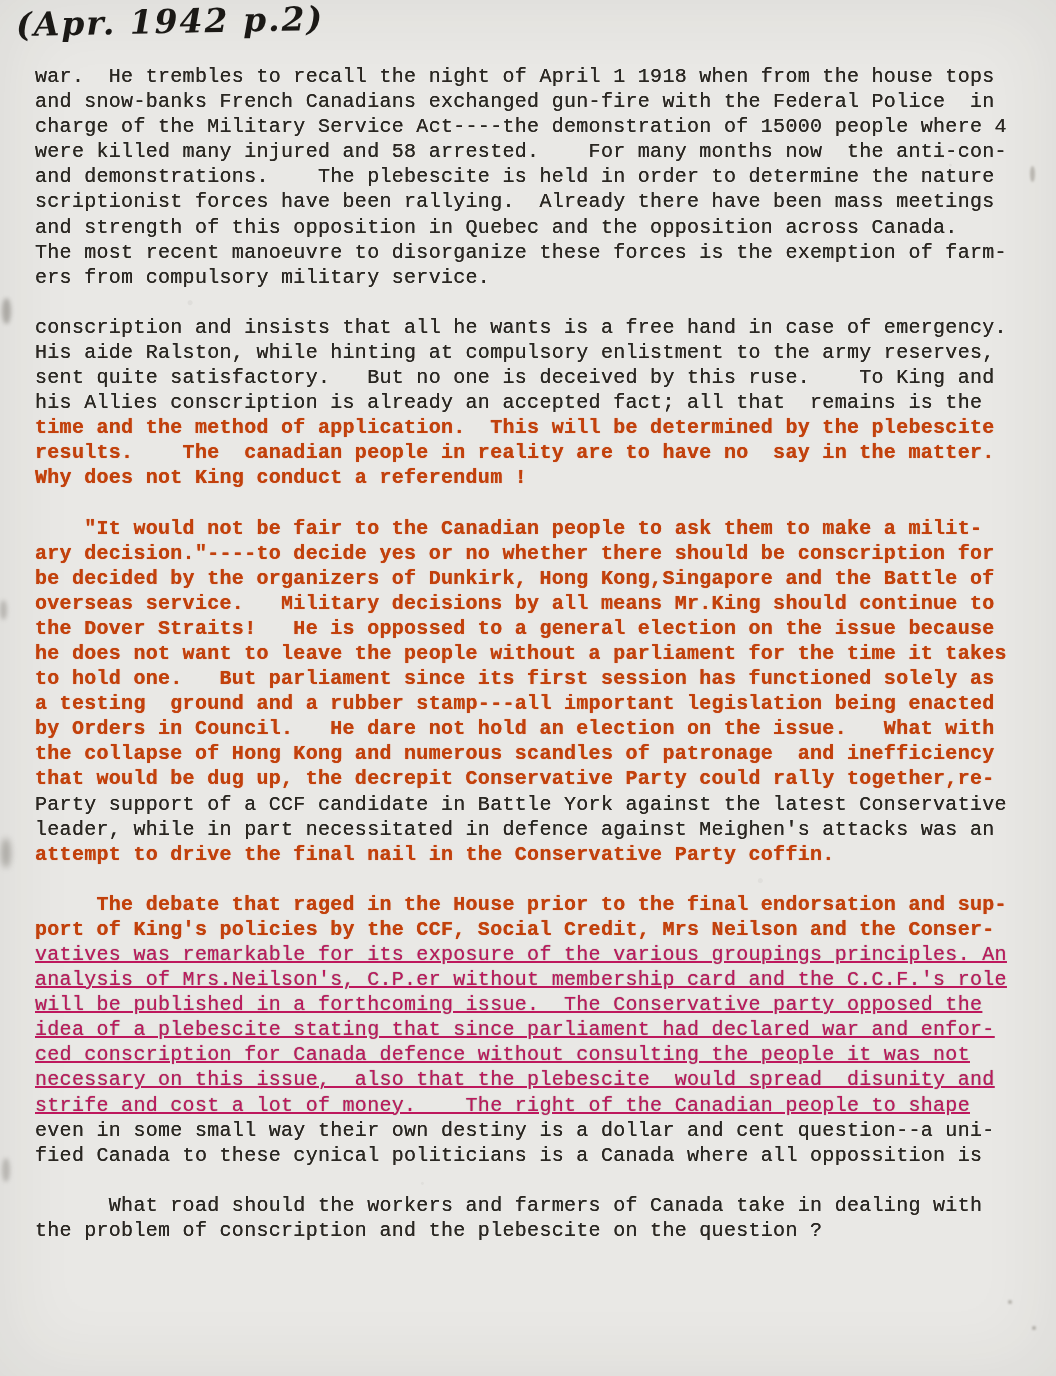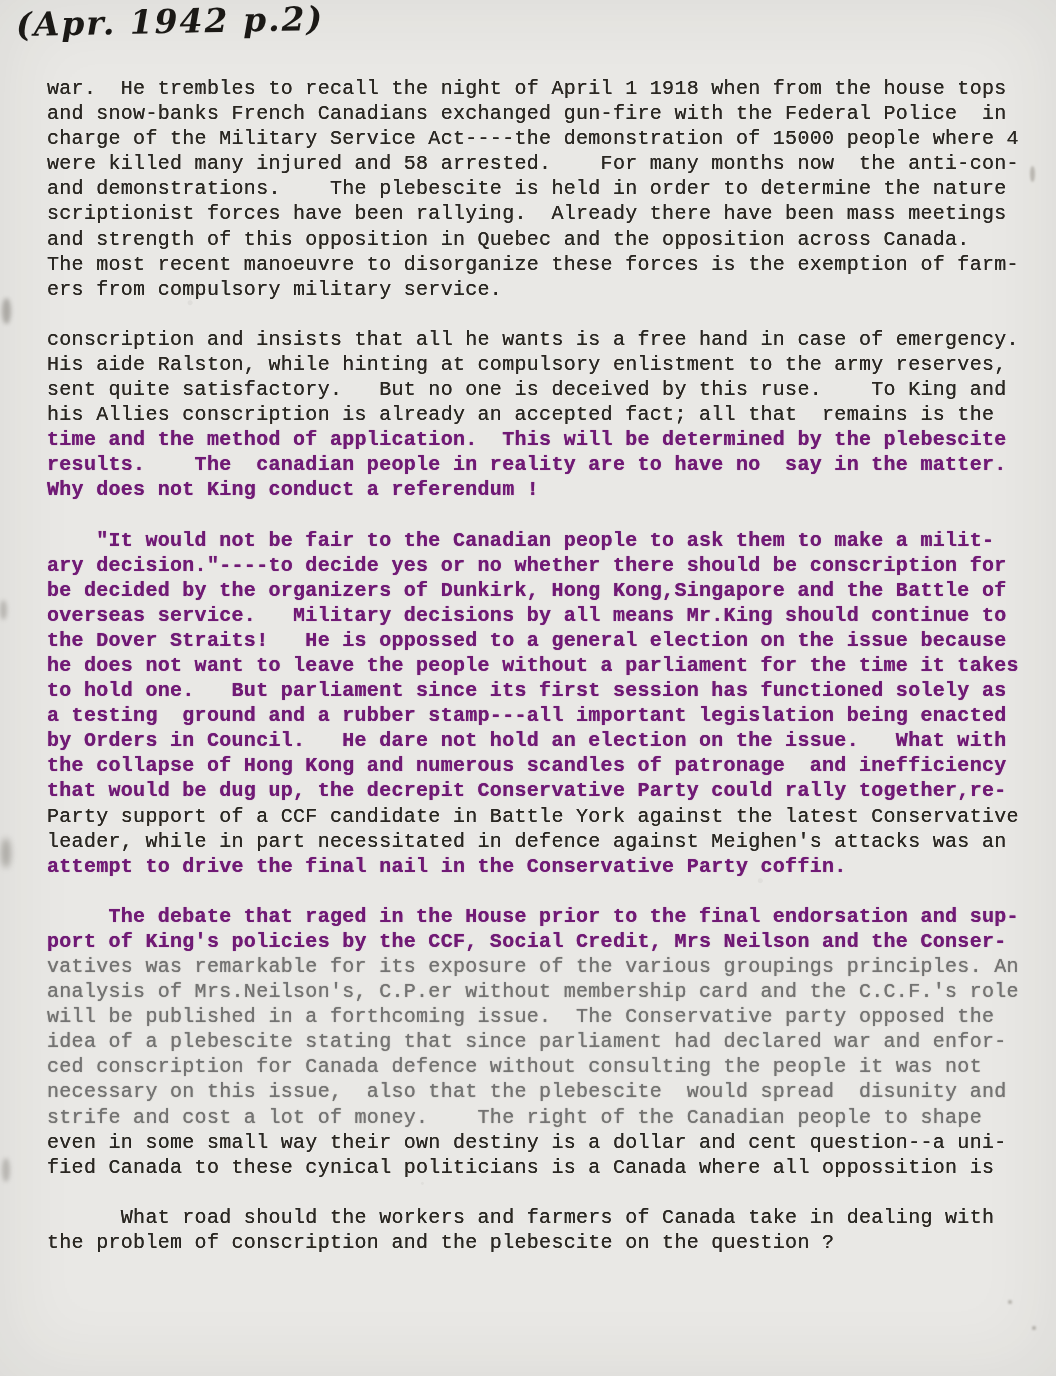--- a/index.html
+++ b/index.html
@@ -33,32 +33,32 @@
     color: #1b1916;
     transform: rotate(-1.2deg);
     white-space: pre;
   }
   .doc-body {
     position: absolute;
     left: 35px;
     top: 64px;
     width: 1000px;
   }
-  .paragraph { margin: 12px; }
+  .paragraph { margin: 0; }
   .paragraph + .paragraph { margin-top: 25px; }
   .line {
     white-space: pre;
     font-size: 20px;
     line-height: 25.1px;
     letter-spacing: 0.3px;
     text-shadow: 0 0 0.5px currentColor;
   }
   .line.n { color: #2a2722; }
-  .line.b { color: #701a75; font-weight: bold; text-shadow: 0 0 0.7px currentColor; }
-  .line.f { color: #737373; text-shadow: 0 0 1px rgba(86,82,73,0.8); }
+  .line.b { color: #c2410c; font-weight: bold; text-shadow: 0 0 0.7px currentColor; }
+  .line.f { color: #be185d; text-shadow: 0 0 1px rgba(86,82,73,0.8); text-decoration: underline; }
   .artifact {
     position: absolute;
     border-radius: 50%;
     pointer-events: none;
   }
 </style>
 </head>
 <body>
 
 <div class="page">

